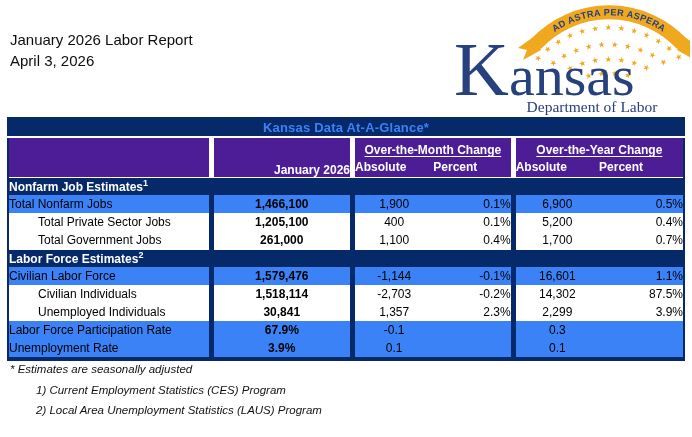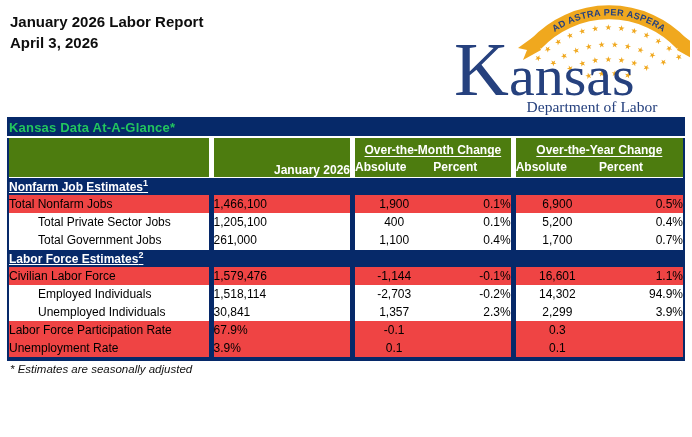--- a/index.html
+++ b/index.html
@@ -1,46 +1,46 @@
 <!DOCTYPE html>
 <html><head>
 <meta charset="utf-8">
 <style>
   html,body{margin:0;padding:0;}
   body{
     width:692px;height:437px;position:relative;overflow:hidden;
     background:#ffffff;font-family:"Liberation Sans",sans-serif;
   }
   
-  .report-header{position:absolute;left:10px;top:11px;font-weight:bold;
+  .report-header{position:absolute;left:10px;top:29px;font-weight:normal;
     font-size:15px;line-height:21px;color:#0d0d0d;}
   
   .logo-wrap{position:absolute;top:2px;right:2px;width:238px;height:114px;}
   
   table.glance{position:absolute;left:7px;top:117px;width:678px;
     border-collapse:collapse;table-layout:fixed;
     border:2px solid #062969;border-bottom:4px solid #062969;}
   table.glance th,table.glance td{padding:0;line-height:1.05;overflow:hidden;white-space:nowrap;}
-  .t-title th{background:#062969;color:#22c55e;font-size:13px;font-weight:bold;
-    height:17px;text-align:left;border-bottom:2px solid #ffffff;letter-spacing:.2px;}
-  .hdr{background:#4d7c0f;color:#ffffff;font-weight:bold;font-size:12px;}
+  .t-title th{background:#062969;color:#3b82f6;font-size:13px;font-weight:bold;
+    height:17px;text-align:center;border-bottom:2px solid #ffffff;letter-spacing:.2px;}
+  .hdr{background:#4c1d95;color:#ffffff;font-weight:bold;font-size:12px;}
   .c-jan{vertical-align:bottom;text-align:right;padding-bottom:5px;}
   .grp{height:19px;vertical-align:bottom;text-align:center;padding-bottom:1px;}
   .grp .grp-u{text-decoration:underline;text-underline-offset:2px;}
   .t-sub th{height:20px;text-align:left;vertical-align:middle;}
   .wl{border-left:5px solid #ffffff;}
   .bl{border-left:5px solid #062969;}
   .section-row td{background:#062969;color:#ffffff;font-weight:bold;font-size:12px;
-    height:17px;padding:1px 0 2px 3px;border-top:1px solid #ffffff;text-align:left;text-decoration:underline;}
+    height:17px;padding:1px 0 2px 3px;border-top:1px solid #ffffff;text-align:left;}
   .section-row sup{font-size:9px;}
   .data-row td{background:#ffffff;color:#000000;font-size:12px;height:18px;}
-  .data-row.shaded td{background:#ef4444;}
+  .data-row.shaded td{background:#3b82f6;}
   .cell-label{text-align:left;padding-left:3px;}
   .cell-label.indent{padding-left:29px;}
-  .cell-period{text-align:left;padding-right:10px;}
+  .cell-period{text-align:center;padding-right:10px;font-weight:bold;}
   .cell-abs{text-align:center;}
   .cell-pct{text-align:right;padding-right:15px;}
   
   .footnotes{position:absolute;left:10px;top:363px;font-style:italic;
     font-size:11.5px;color:#111111;}
   .footnote-line{margin-bottom:8.5px;}
   .footnote-line.indent{padding-left:26px;}
 </style>
 </head>
 <body>
@@ -156,26 +156,26 @@
   </tr>
       <tr class="data-row shaded">
     <td class="cell-label">Civilian Labor Force</td>
     <td class="cell-period bl">1,579,476</td>
     <td class="cell-abs bl">-1,144</td>
     <td class="cell-pct">-0.1%</td>
     <td class="cell-abs bl">16,601</td>
     <td class="cell-pct">1.1%</td>
   </tr>
       <tr class="data-row">
-    <td class="cell-label indent">Employed Individuals</td>
+    <td class="cell-label indent">Civilian Individuals</td>
     <td class="cell-period bl">1,518,114</td>
     <td class="cell-abs bl">-2,703</td>
     <td class="cell-pct">-0.2%</td>
     <td class="cell-abs bl">14,302</td>
-    <td class="cell-pct">94.9%</td>
+    <td class="cell-pct">87.5%</td>
   </tr>
       <tr class="data-row">
     <td class="cell-label indent">Unemployed Individuals</td>
     <td class="cell-period bl">30,841</td>
     <td class="cell-abs bl">1,357</td>
     <td class="cell-pct">2.3%</td>
     <td class="cell-abs bl">2,299</td>
     <td class="cell-pct">3.9%</td>
   </tr>
       <tr class="data-row shaded">
@@ -192,13 +192,15 @@
     <td class="cell-abs bl">0.1</td>
     <td class="cell-pct"></td>
     <td class="cell-abs bl">0.1</td>
     <td class="cell-pct"></td>
   </tr>
     </tbody>
 </table>
 
 <div class="footnotes">
     <div class="footnote-line">* Estimates are seasonally adjusted</div>
+    <div class="footnote-line indent">1) Current Employment Statistics (CES) Program</div>
+    <div class="footnote-line indent">2) Local Area Unemployment Statistics (LAUS) Program</div>
   </div>
 
 </body></html>

